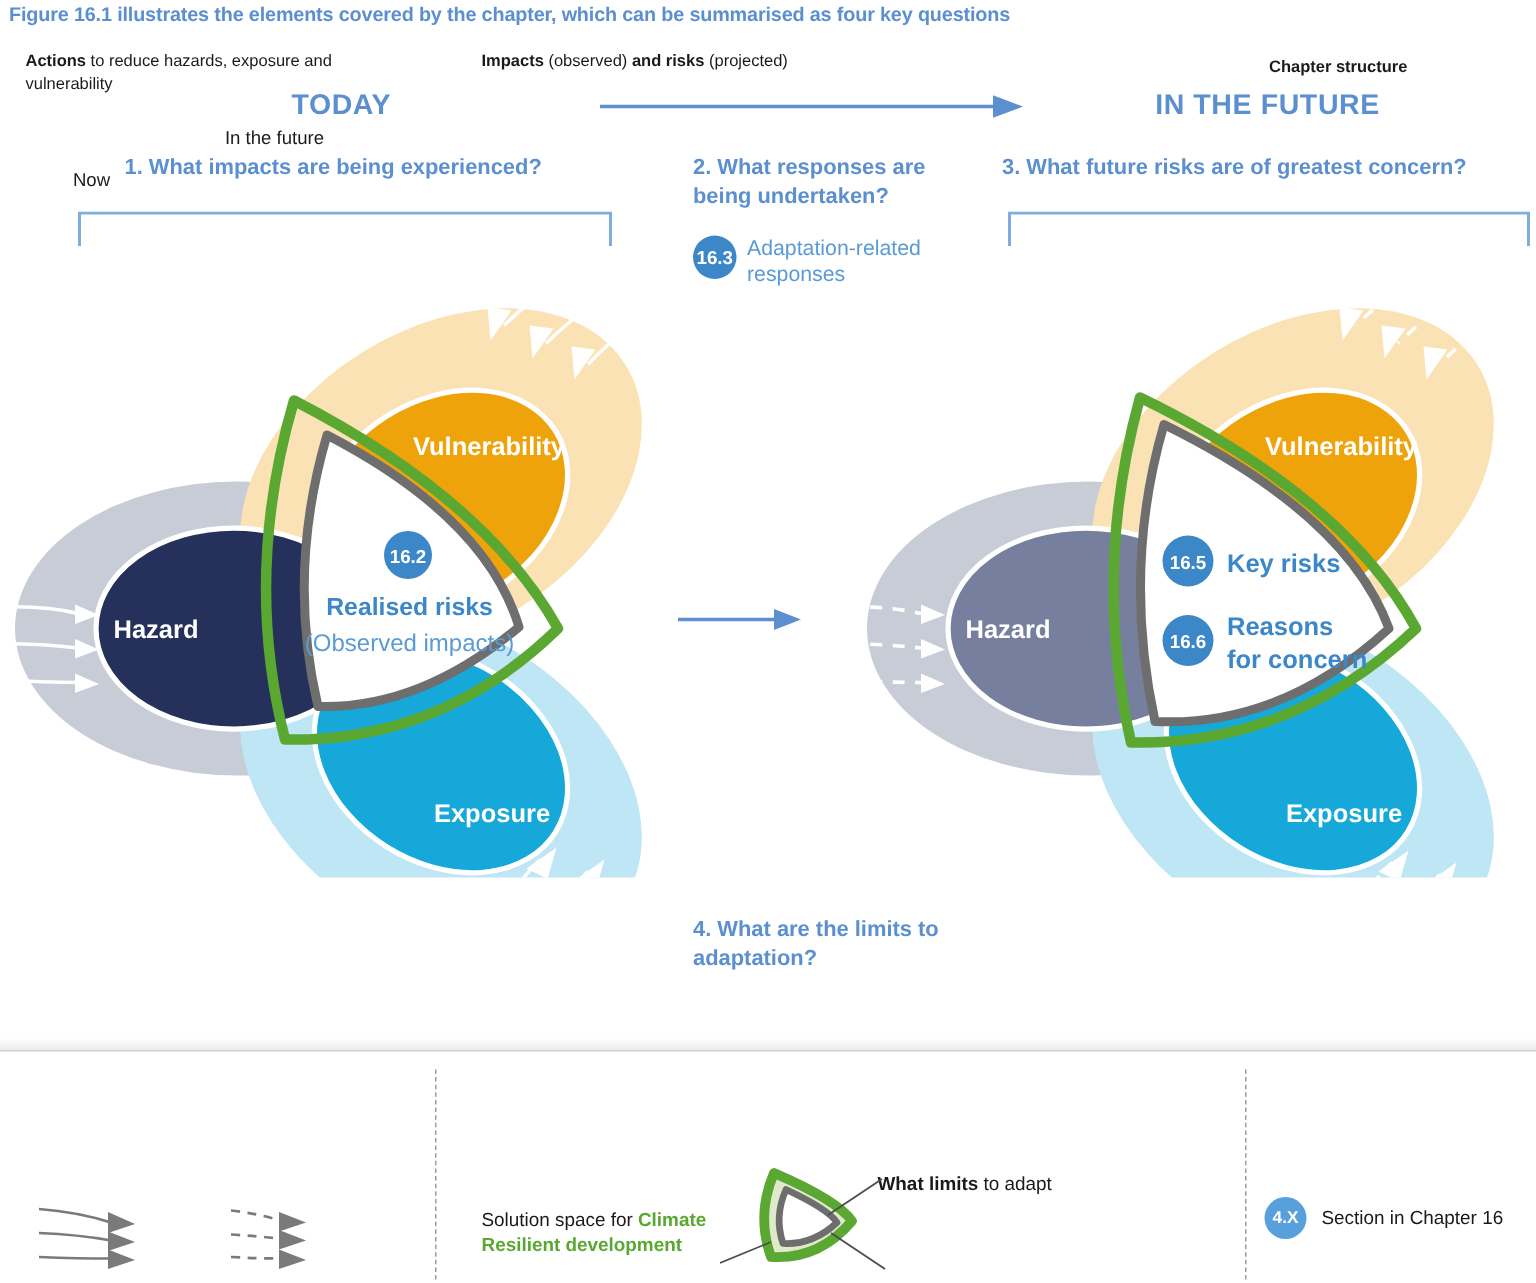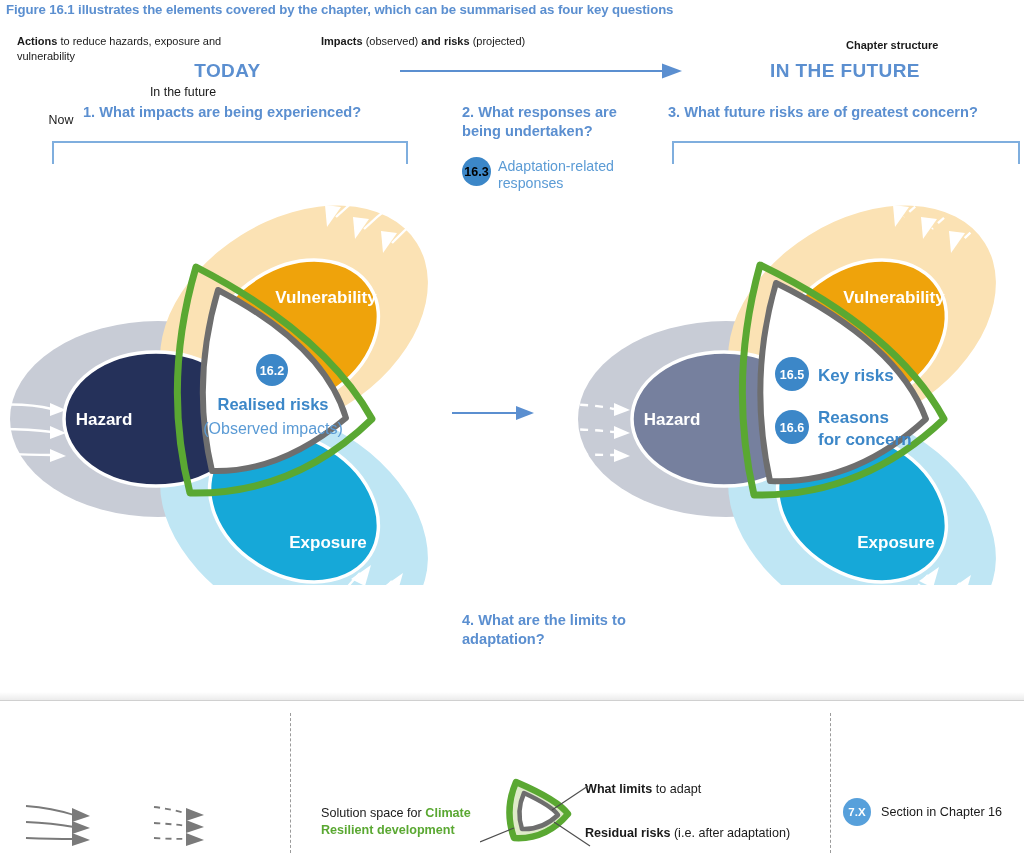--- a/index.html
+++ b/index.html
@@ -27,21 +27,21 @@
     line-height:1.28;
   }
   #q1{left:83px;top:103px;width:360px;}
   #q2{left:462px;top:103px;width:185px;}
   #q3{left:668px;top:103px;width:360px;}
   #q4{left:462px;top:587px;width:200px;margin-top:24px;}
 
   .badge-row{position:absolute;display:flex;align-items:flex-start;gap:7px;}
   .badge{
     flex:0 0 auto;width:29px;height:29px;border-radius:50%;
-    background:#3C87C8;color:#000000;font-size:12.5px;font-weight:bold;
+    background:#3C87C8;color:#ffffff;font-size:12.5px;font-weight:bold;
     display:flex;align-items:center;justify-content:center;
   }
   .badge-text{
     font-size:14.2px;color:#5B9BD5;line-height:1.18;padding-top:1px;
   }
   #r163{left:462px;top:157px;width:190px;}
   #r164{left:462px;top:650px;width:200px;}
 
   .arrow-era{position:absolute;left:400px;top:58px;}
   .arrow-mid{position:absolute;left:452px;top:402px;}
@@ -278,33 +278,30 @@
 
   <div class="leg-lbl" id="ll-solution">
     <span>Solution space for </span><span class="green-txt">Climate</span><br>
     <span class="green-txt">Resilient development</span>
   </div>
 
   <div class="leg-lbl" id="ll-hard">
     <b>What limits</b><span> to adapt</span>
   </div>
 
-  <div class="leg-lbl" id="ll-resid">
-    <b>Residual risks</b><span> (i.e. after adaptation)</span>
-  </div>
 
   <svg style="position:absolute;left:480px;top:770px;" width="130" height="85" viewBox="0 0 130 85">
     <path d="M 36 12 Q 78 30 88 44 Q 66 70 34 68 Q 24 40 36 12 Z" fill="#DEEAC9" stroke="#5AA832" stroke-width="6.5" stroke-linejoin="round"></path>
     <path d="M 44 23 Q 72 36 78 45 Q 62 60 42 59 Q 36 41 44 23 Z" fill="#ffffff" stroke="#6E6E6E" stroke-width="4.5" stroke-linejoin="round"></path>
     <line x1="0" y1="72" x2="34" y2="58" stroke="#4D4D4D" stroke-width="1.2"></line>
     <line x1="72" y1="40" x2="108" y2="16" stroke="#4D4D4D" stroke-width="1.2"></line>
     <line x1="74" y1="52" x2="110" y2="76" stroke="#4D4D4D" stroke-width="1.2"></line>
   </svg>
 
   <div class="legend-title" id="lt3">
     <b>Chapter structure</b>
   </div>
   <div class="chapter-row">
-    <div class="chapter-badge">7.X</div>
+    <div class="chapter-badge">4.X</div>
     <div class="chapter-text">Section in Chapter 16</div>
   </div>
 
 </div>
 
 </body></html>

